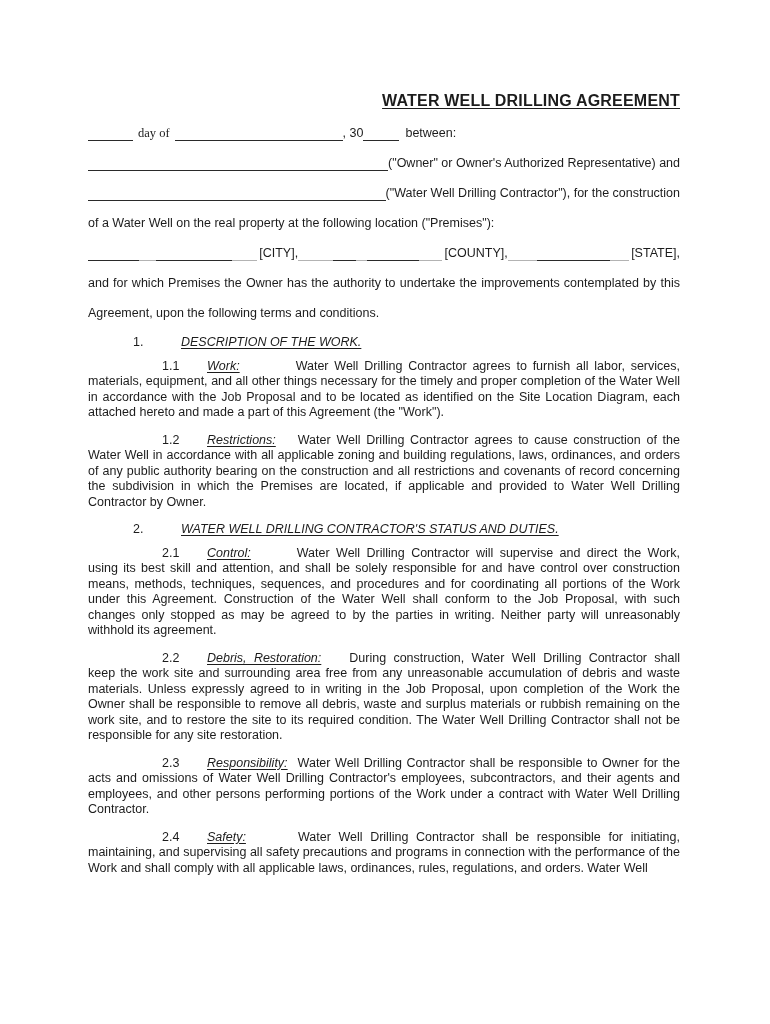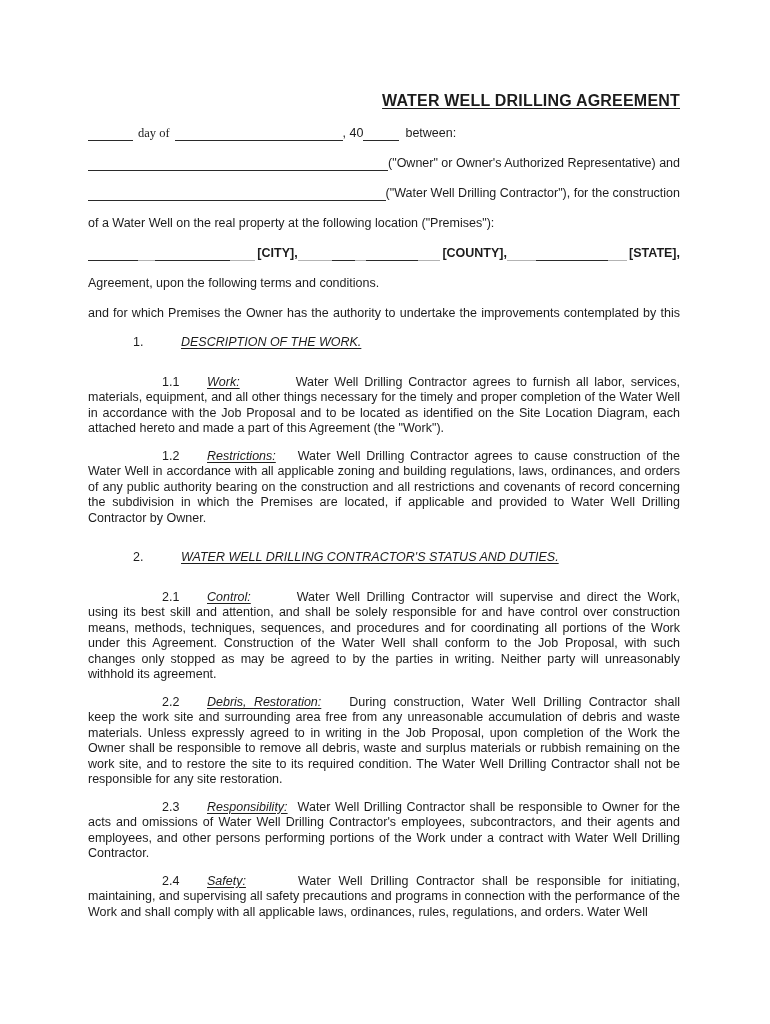--- a/index.html
+++ b/index.html
@@ -45,27 +45,27 @@
   }
   .blank.dk { border-bottom-color: #111; border-bottom-width: 1.8px; }
   .segblank { display: inline-flex; border: none; height: 0; align-items: flex-end; }
   .segblank span { display: inline-block; height: 0; border-bottom: 1.5px solid #2a2a2a; }
   .segblank span.lt { border-bottom-color: #b3b3b3; }
 
   .m5 { margin: 0 5px; font-family: Liberation Serif, serif; }
   .mr0 { margin: 0; }
   .ml6 { margin-left: 6px; }
   .ml2 { margin-left: 2px; }
-  .spread { justify-content: space-between; font-weight: bold; }
+  .spread { justify-content: space-between; }
 
   .sec-head {
     font-size: 12.5px;
     font-weight: normal;
     line-height: 15.5px;
-    margin: 24px 0;
+    margin: 8px 0;
   }
   .sec-head.first { margin-top: 14px; }
   .secnum { display: inline-block; margin-left: 45px; width: 48px; }
   .sec-title {
     font-style: italic;
     text-decoration: underline;
     text-underline-offset: 2px;
   }
 
   .para {
@@ -89,21 +89,21 @@
 
   <div class="doc-title">WATER WELL DRILLING AGREEMENT</div>
 
   <div class="intro">
 
 
     <div class="iline">
       <span class="blank" style="width:45px"></span>
       <span class="txt m5">day of</span>
       <span class="blank" style="width:168px"></span>
-      <span class="txt mr0">, 40</span>
+      <span class="txt mr0">, 30</span>
       <span class="blank" style="width:36px"></span>
       <span class="txt ml6">between:</span>
     </div>
 
     <div class="iline">
       <span class="blank" style="flex:1"></span>
       <span class="txt mr0">("Owner" or Owner's Authorized Representative) and</span>
     </div>
 
     <div class="iline">
@@ -134,24 +134,24 @@
       <span class="txt ml2">[COUNTY],</span>
       <span class="segblank" style="width:122px">
           <span class="lt" style="width:24%"></span>
           <span style="width:60%"></span>
           <span class="lt" style="width:16%"></span>
         </span>
       <span class="txt ml2">[STATE],</span>
     </div>
 
     <div class="iline">
-      <div class="full txt">Agreement, upon the following terms and conditions.</div>
+      <div class="full justify-last txt">and for which Premises the Owner has the authority to undertake the improvements contemplated by this</div>
     </div>
     <div class="iline">
-      <div class="full justify-last txt">and for which Premises the Owner has the authority to undertake the improvements contemplated by this</div>
+      <div class="full txt">Agreement, upon the following terms and conditions.</div>
     </div>
 
   </div>
 
   <h2 class="sec-head first">
     <span class="secnum">1.</span><span class="sec-title">DESCRIPTION OF THE WORK.</span>
   </h2>
 
   <p class="para">
     <span class="tabnum">1.1</span><span class="phead">Work:</span><span class="pgap" style="width:56px"></span><span>Water Well Drilling Contractor agrees to furnish all labor, services, materials, equipment, and all other things necessary for the timely and proper completion of the Water Well in accordance with the Job Proposal and to be located as identified on the Site Location Diagram, each attached hereto and made a part of this Agreement (the "Work").</span>

